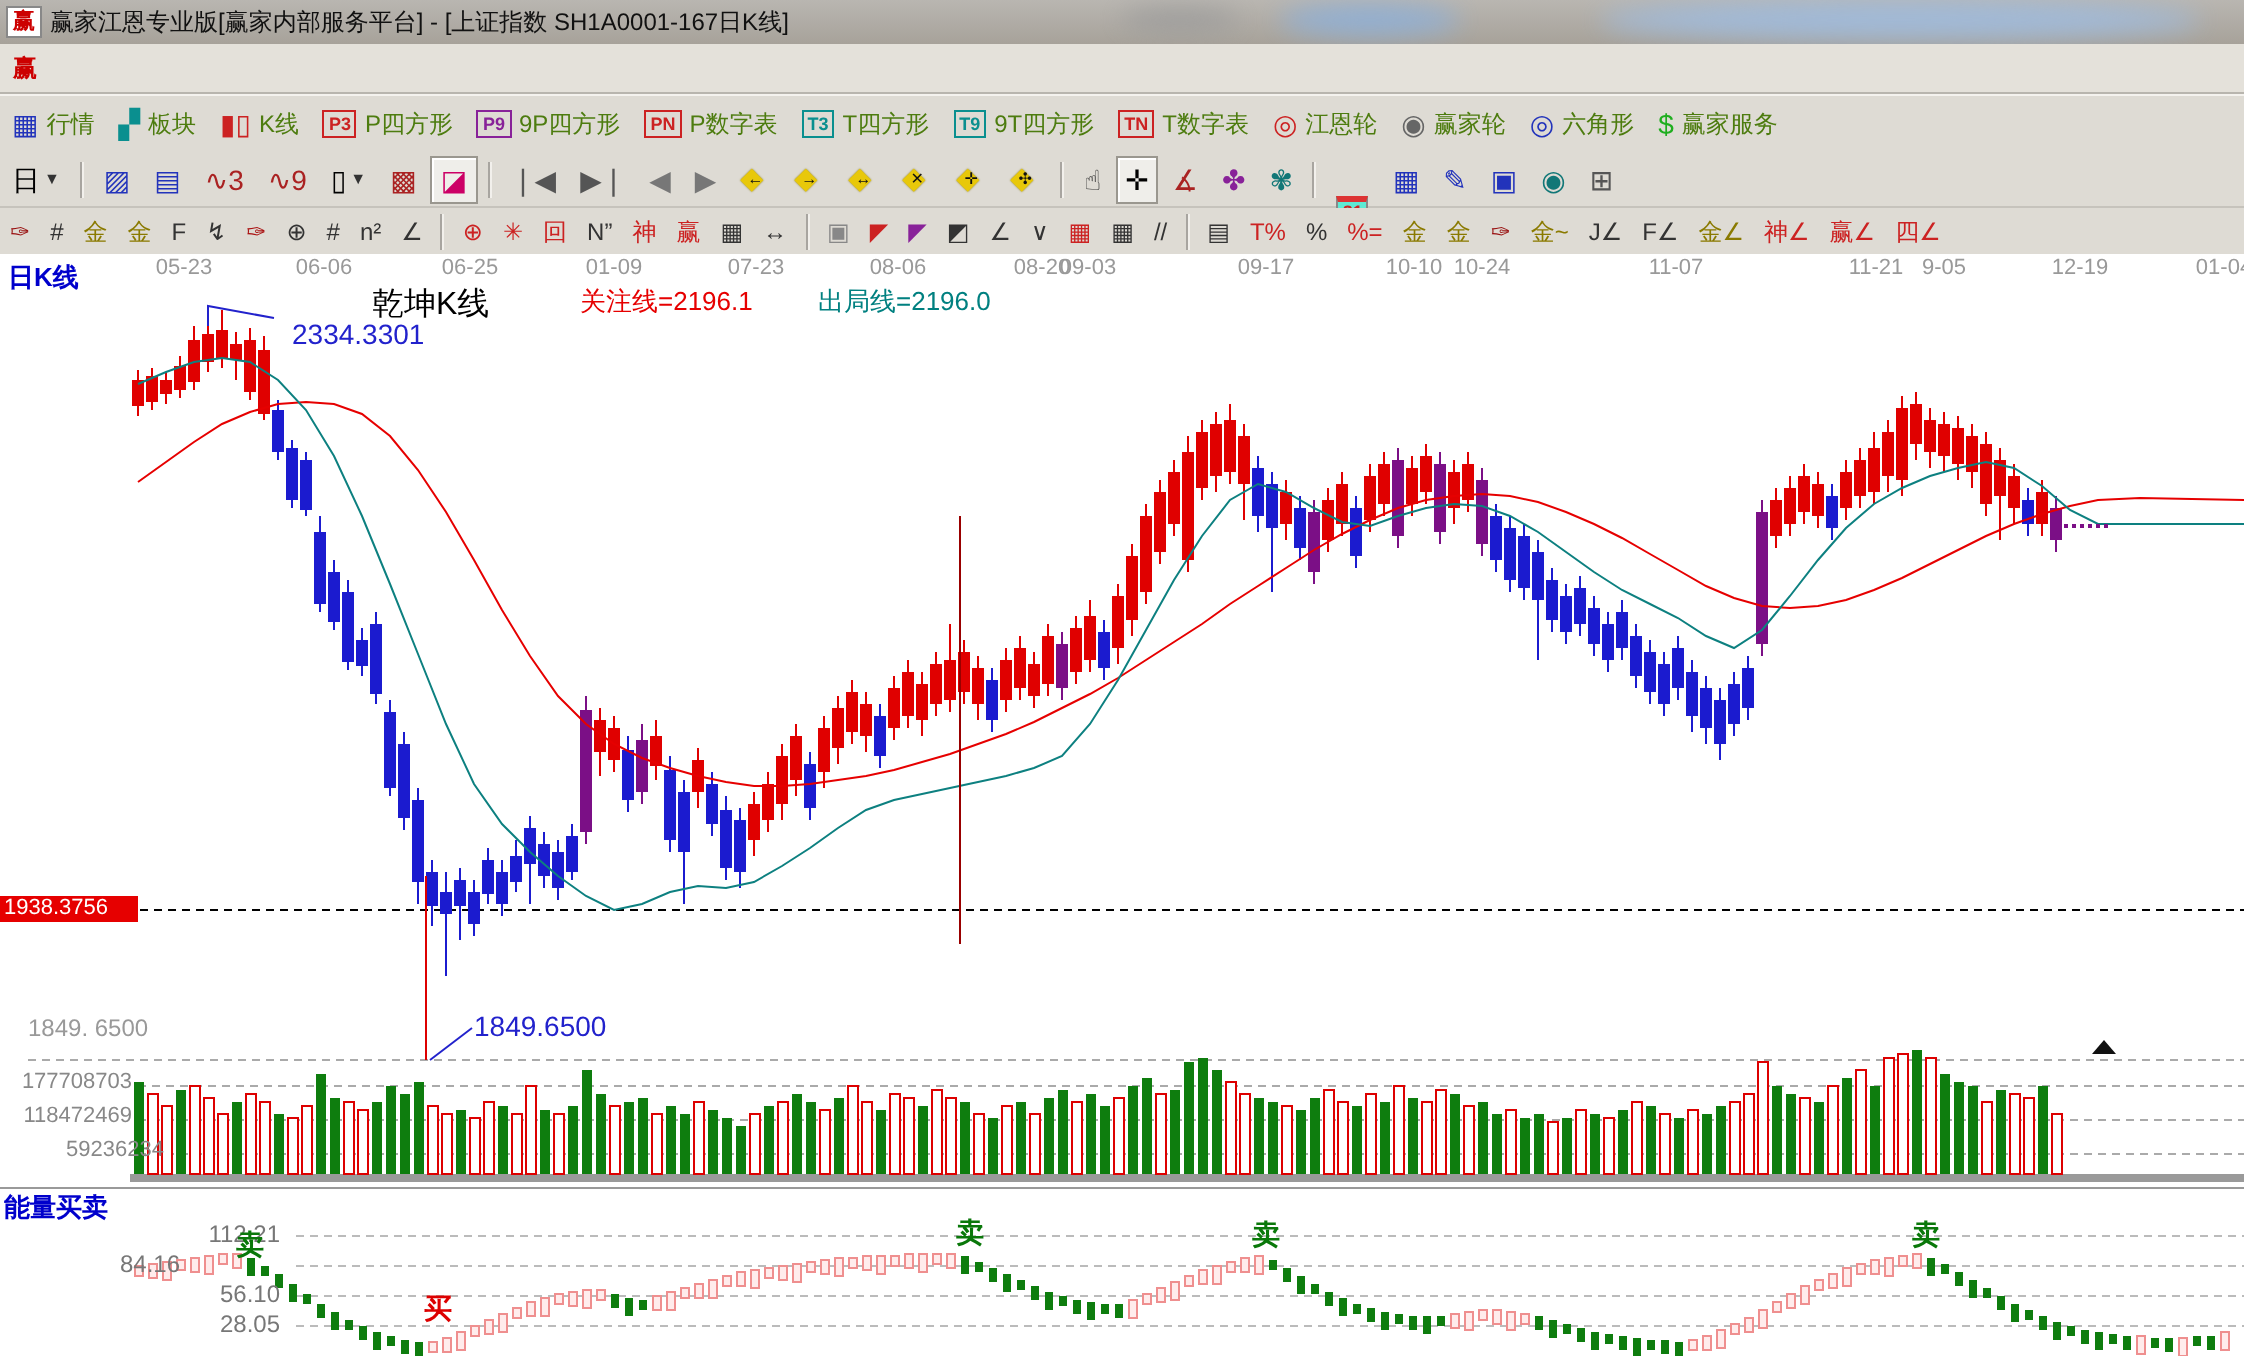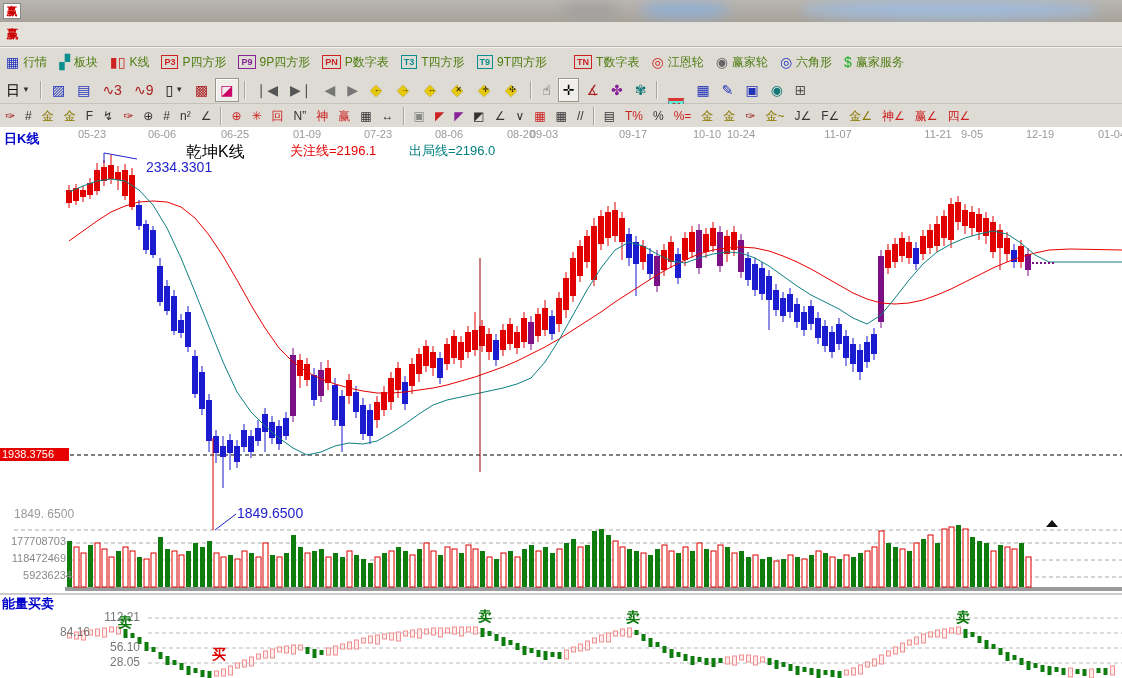--- a/index.html
+++ b/index.html
@@ -44,20 +44,21 @@
   svg.plot{position:absolute;left:0;top:0;}
   .olabel{position:absolute;white-space:nowrap;}
 </style>
 </head>
 <body>
 
 <div class="chrome"></div>
 
 <div class="titlebar">
   <span class="logo">赢</span>
+  <span class="ttext">赢家江恩专业版[赢家内部服务平台] - [上证指数  SH1A0001-167日K线]</span>
   <span class="smudge" style="left:640px;top:2px;width:90px;height:16px;background:#8ab0dd;"></span>
   <span class="smudge" style="left:800px;top:0px;width:300px;height:20px;background:#9dbde4;"></span>
   <span class="smudge" style="left:560px;top:4px;width:60px;height:12px;background:#9a9a9a;"></span>
 </div>
 
 <div class="menubar">
   <span class="logo">赢</span>
 </div>
 
 <div class="toolbar tb1" id="toolbar-features">
@@ -95,21 +96,21 @@
       <span class="badge" style="color: rgb(10, 143, 143); border-color: rgb(10, 143, 143);">T3</span>
       <span class="glyph" style="color: rgb(51, 51, 51);"></span>
       <span class="lab">T四方形</span>
     </span>
     <span class="tbtn">
       <span class="badge" style="color: rgb(10, 143, 143); border-color: rgb(10, 143, 143);">T9</span>
       <span class="glyph" style="color: rgb(51, 51, 51);"></span>
       <span class="lab">9T四方形</span>
     </span>
     <span class="tbtn">
-      <span class="badge" style="color: rgb(204, 34, 34); border-color: rgb(204, 34, 34); margin-left: 15px;">TN</span>
+      <span class="badge" style="color: rgb(204, 34, 34); border-color: rgb(204, 34, 34);">TN</span>
       <span class="glyph" style="color: rgb(51, 51, 51);"></span>
       <span class="lab">T数字表</span>
     </span>
     <span class="tbtn">
       <span class="glyph" style="color: rgb(204, 34, 34);">◎</span>
       <span class="glyph" style="color: rgb(51, 51, 51);"></span>
       <span class="lab">江恩轮</span>
     </span>
     <span class="tbtn">
       <span class="glyph" style="color: rgb(102, 102, 102);">◉</span>
@@ -981,21 +982,21 @@
 <div class="olabel" style="left:4px;top:130px;color:#0000cc;font-weight:bold;font-size:13px;">日K线</div>
 <div class="olabel" style="left:186px;top:142px;color:#000;font-size:16px;">乾坤K线</div>
 <div class="olabel" style="left:290px;top:142px;color:#e60000;font-size:13px;">关注线=2196.1</div>
 <div class="olabel" style="left:409px;top:142px;color:#008080;font-size:13px;">出局线=2196.0</div>
 <div class="olabel" style="left:146px;top:159px;color:#2222cc;font-size:14px;">2334.3301</div>
 <div class="olabel" style="left:0;top:448px;width:67px;height:13px;background:#e60000;color:#fff;font-size:11px;line-height:13px;padding-left:2px;">1938.3756</div>
 <div class="olabel" style="left:14px;top:507px;color:#999;font-size:12px;">1849. 6500</div>
 <div class="olabel" style="left:237px;top:505px;color:#2222cc;font-size:14px;">1849.6500</div>
 <div class="olabel" style="left:2px;top:535px;width:64px;text-align:right;color:#888;font-size:11px;">177708703</div>
 <div class="olabel" style="left:2px;top:552px;width:64px;text-align:right;color:#888;font-size:11px;">118472469</div>
-<div class="olabel" style="left:8px;top:569px;width:64px;text-align:right;color:#888;font-size:11px;">59236234</div>
+<div class="olabel" style="left:18px;top:569px;width:64px;text-align:right;color:#888;font-size:11px;">59236234</div>
 <div class="olabel" style="left:2px;top:595px;color:#0000cc;font-weight:bold;font-size:13px;">能量买卖</div>
 <div class="olabel" style="left:60px;top:610px;width:80px;text-align:right;color:#777;font-size:12px;">112.21</div>
 <div class="olabel" style="left:60px;top:625px;width:80px;text-align:left;color:#777;font-size:12px;">84.16</div>
 <div class="olabel" style="left:60px;top:640px;width:80px;text-align:right;color:#777;font-size:12px;">56.10</div>
 <div class="olabel" style="left:60px;top:655px;width:80px;text-align:right;color:#777;font-size:12px;">28.05</div>
 <div id="signals">
     <div class="olabel" style="left: 118px; top: 614px; color: rgb(10, 120, 10); font-size: 14px; font-weight: bold;">卖</div>
     <div class="olabel" style="left: 212px; top: 646px; color: rgb(221, 0, 0); font-size: 14px; font-weight: bold;">买</div>
     <div class="olabel" style="left: 478px; top: 608px; color: rgb(10, 120, 10); font-size: 14px; font-weight: bold;">卖</div>
     <div class="olabel" style="left: 626px; top: 609px; color: rgb(10, 120, 10); font-size: 14px; font-weight: bold;">卖</div>

